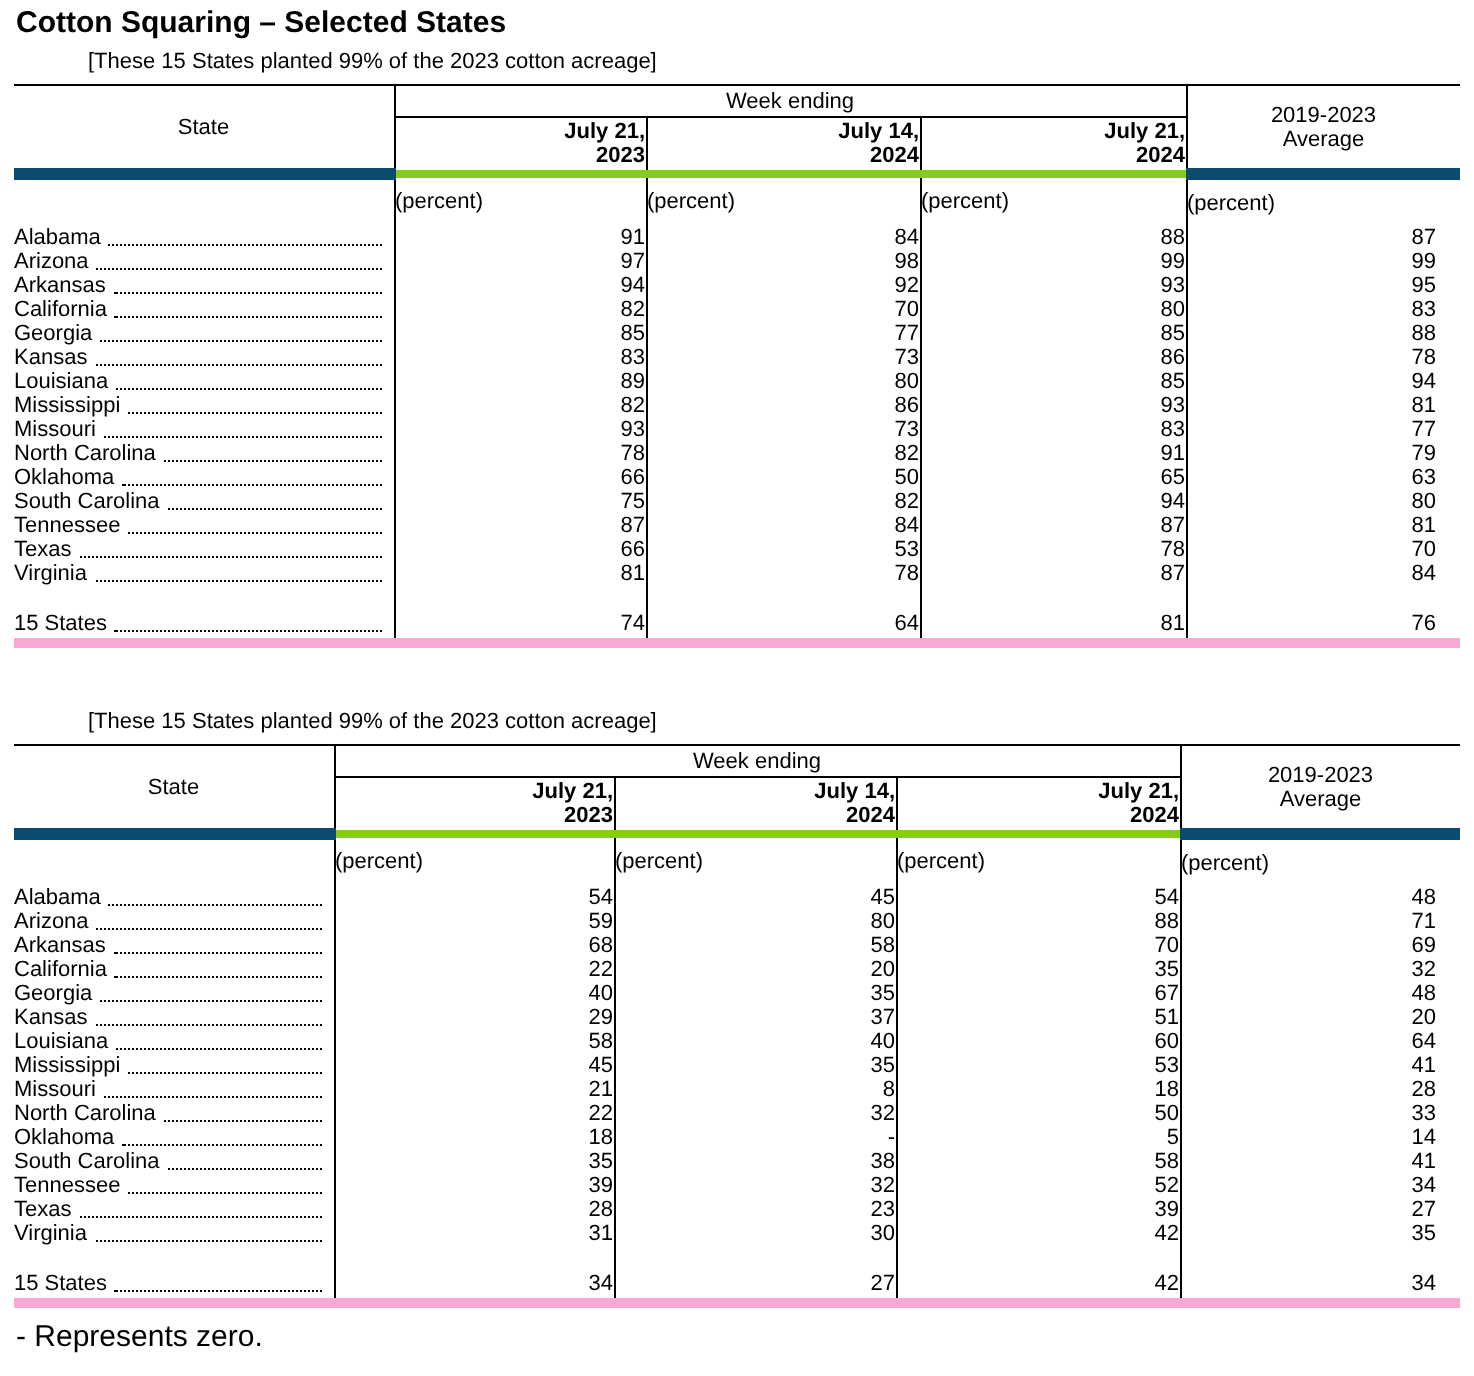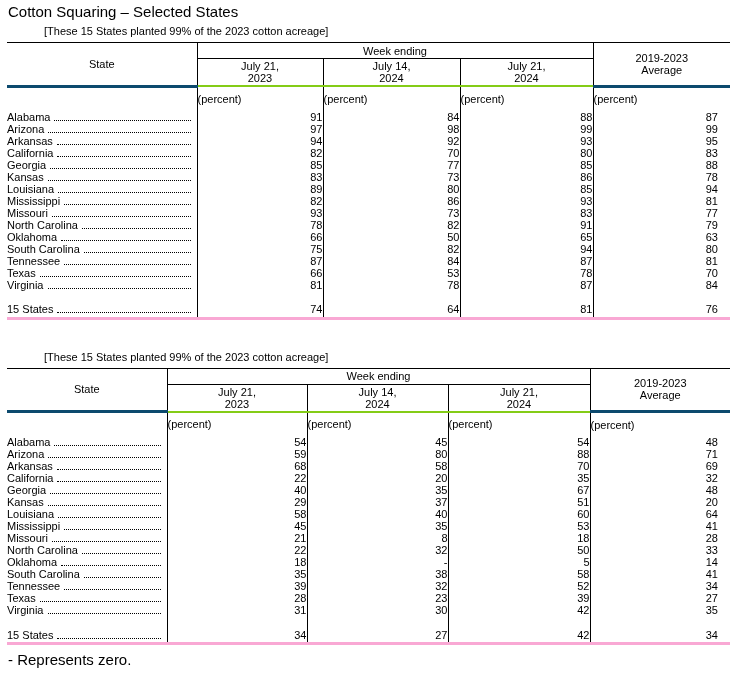--- a/index.html
+++ b/index.html
@@ -10,21 +10,21 @@
   }
   body {
     width: 737px;
     height: 688px;
     box-sizing: border-box;
     padding: 3px 7px 0 7px;
     overflow: hidden;
   }
   .section-title {
     font-size: 15px;
-    font-weight: normal;
+    font-weight: bold;
     margin: 0 0 4px 1px;
     line-height: 18px;
   }
   .section-subtitle {
     font-size: 11px;
     margin: 0 0 4px 1px;
     line-height: 13px;
     padding-left: 36px;
   }
   table.report {
@@ -38,37 +38,37 @@
     font-weight: normal;
     padding: 0;
     vertical-align: middle;
     overflow: hidden;
   }
   
   .v { border-left: 1px solid #000; }
   
   tr.week-row th { height: 15px; text-align: center; }
   th.week-ending { border-bottom: 1px solid #000; }
-  tr.dates-row th { height: 26px; text-align: center; white-space: pre-line; line-height: 12px; border-bottom: 2px solid #84cc16; }
+  tr.dates-row th { height: 26px; text-align: right; white-space: pre-line; line-height: 12px; border-bottom: 4px solid #84cc16; font-weight: bold; }
   th.state-head, th.avg-head {
     text-align: center; vertical-align: middle;
     white-space: pre-line; line-height: 12px;
-    border-bottom: 3px solid #0c4a6e;
+    border-bottom: 6px solid #0c4a6e;
   }
   tr.unit-row td { height: 23px; text-align: left; }
   
   tr.data-row td { height: 12px; line-height: 12px; }
   td.state-cell { padding-left: 3px; }
   .state-flex { display: flex; }
   .state-name { white-space: nowrap; }
   .leader { flex: 1; border-bottom: 1px dotted #000; margin: 0 6px 2px 4px; min-width: 8px; }
   td.num-cell { text-align: right; padding-right: 5px; }
   td.num-cell.last { padding-right: 12px; }
   tr.gap-row td { height: 11px; }
-  tr.total-row td { height: 15px; border-bottom: 3px solid #f9a8d4; vertical-align: middle; }
+  tr.total-row td { height: 15px; border-bottom: 5px solid #f9a8d4; vertical-align: middle; }
   .section + .section { margin-top: 31px; }
   .footnote { font-size: 15px; margin: 6px 0 0 1px; }
 </style>
 </head>
 <body>
 
 <div class="section">
   <h1 class="section-title">Cotton Squaring – Selected States</h1>
   <div class="section-subtitle">[These 15 States planted 99% of the 2023 cotton acreage]</div>
 

